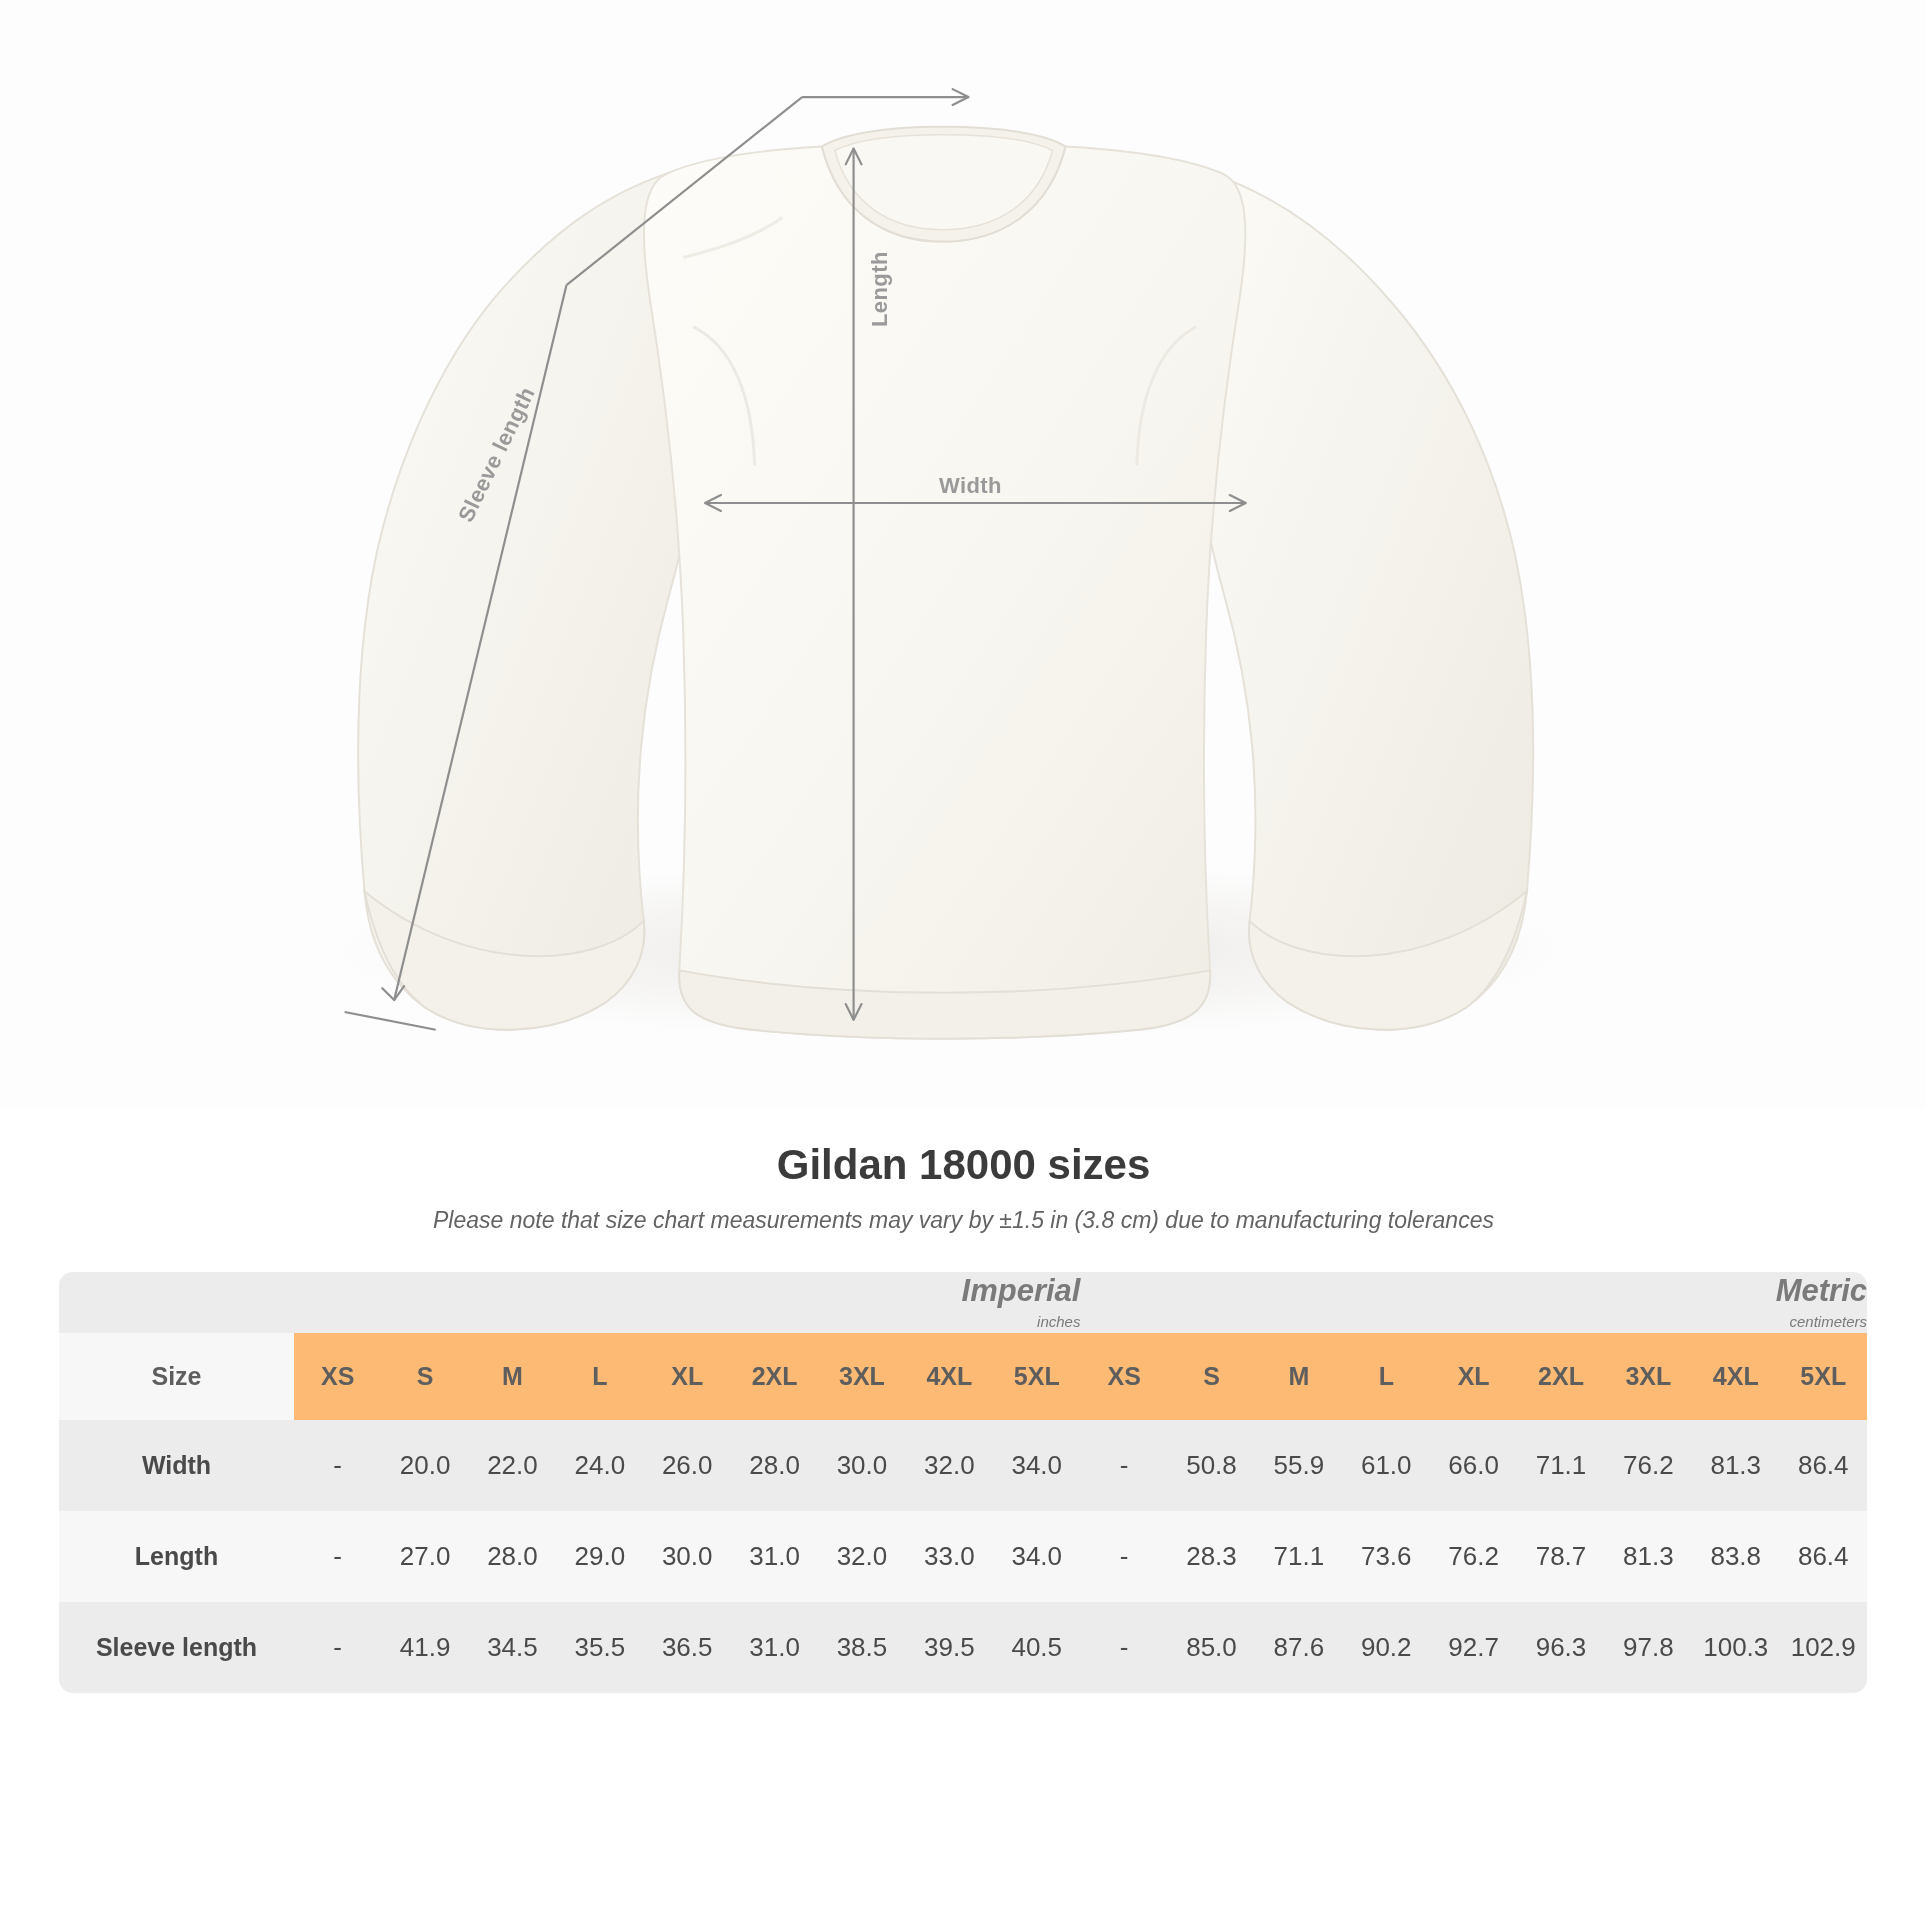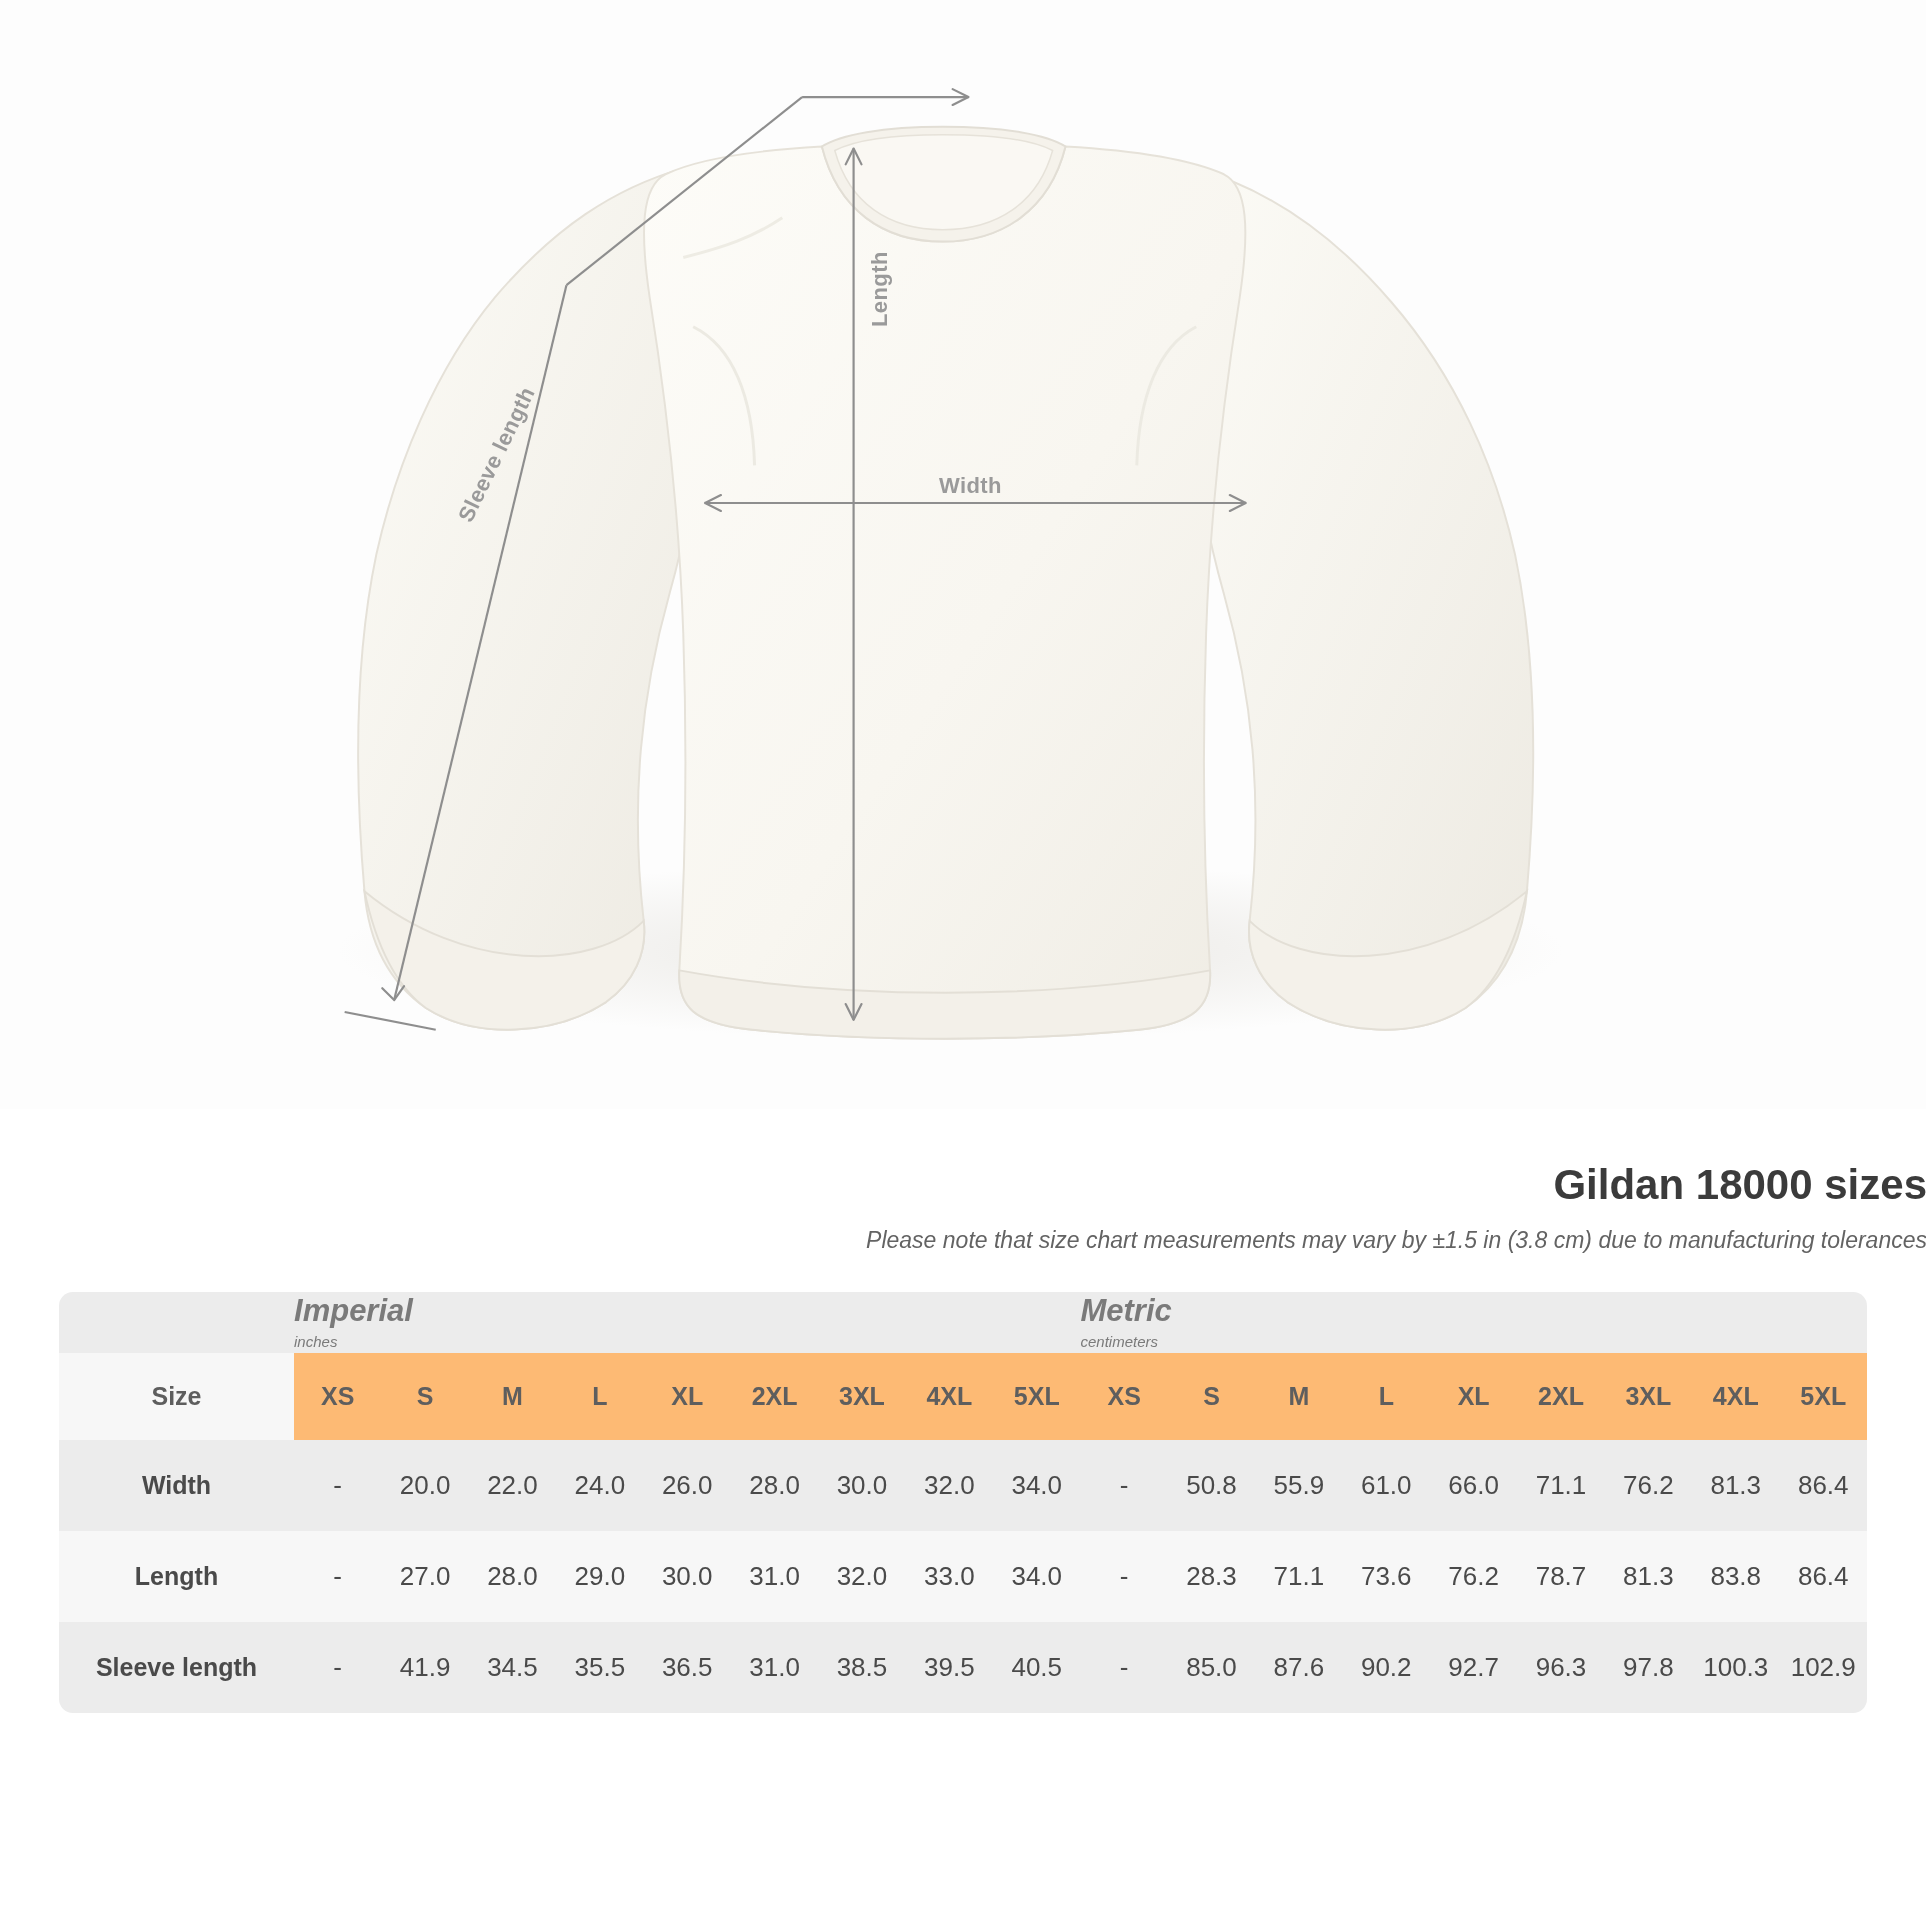--- a/index.html
+++ b/index.html
@@ -55,22 +55,22 @@
   }
   .dim-label.sleeve {
     left: 453px;
     top: 515px;
     transform: rotate(-64deg);
     transform-origin: left top;
   }
 
   
   .title-block {
-    text-align: right;
-    margin-top: 52px;
+    text-align: center;
+    margin-top: 32px;
   }
   .chart-title {
     font-size: 42px;
     font-weight: bold;
     color: #3b3b3b;
     margin: 0 0 18px 0;
   }
   .chart-note {
     font-size: 23px;
     font-style: italic;
@@ -86,21 +86,21 @@
     width: 1808px;
     border-collapse: collapse;
     table-layout: fixed;
   }
   table.size-table td, table.size-table th {
     border: 0;
     padding: 0;
   }
   .unit-head {
     background: #ececec;
-    text-align: left;
+    text-align: right;
     padding: 30px 0 26px 0;
   }
   .unit-head .unit-name {
     font-size: 31px;
     font-weight: bold;
     font-style: italic;
     color: #7a7a7a;
     line-height: 1.25;
   }
   .unit-head .unit-sub {

